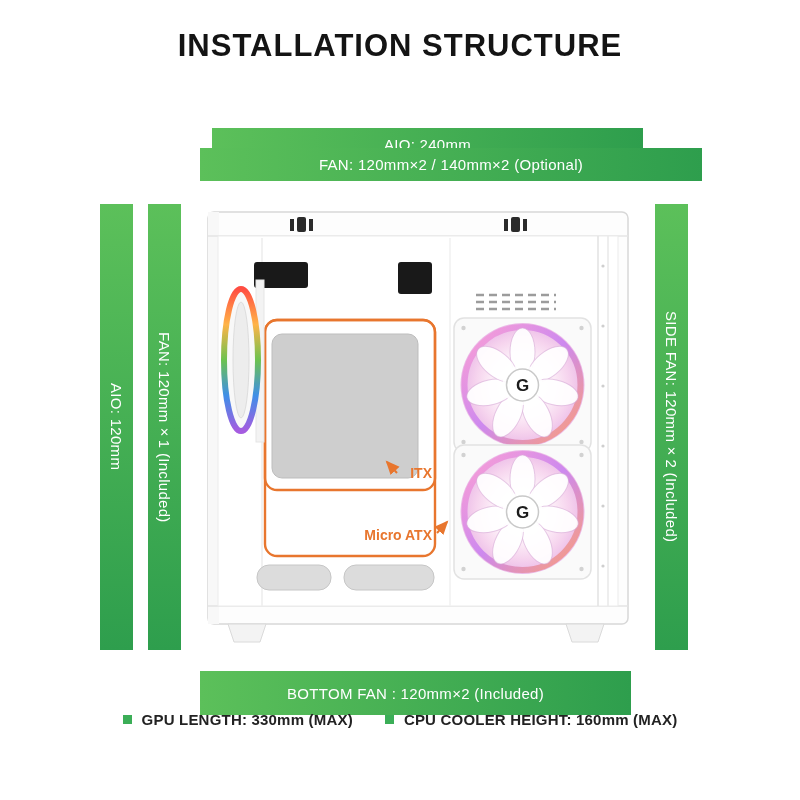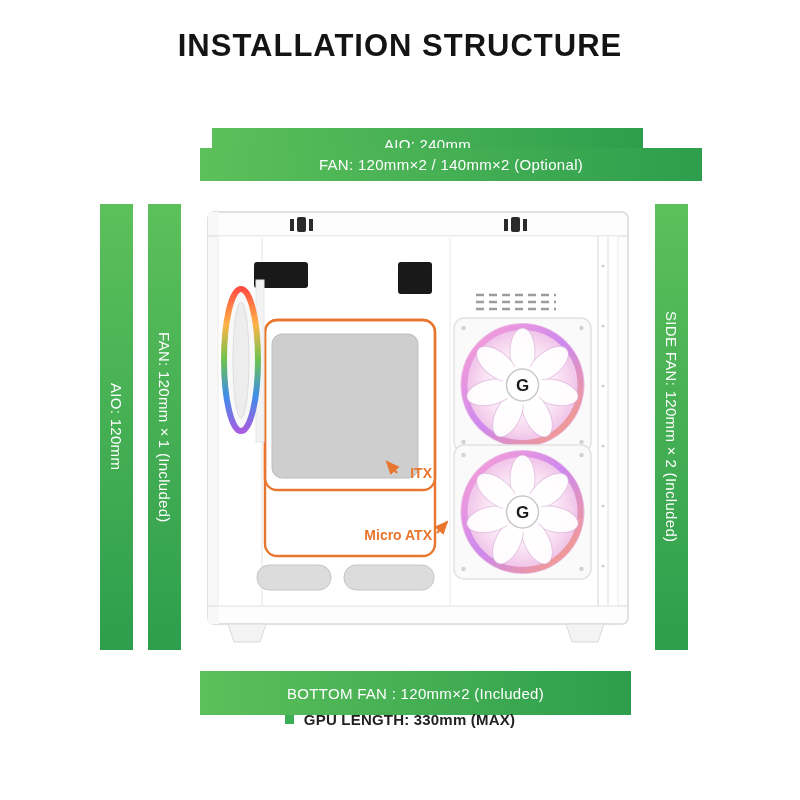--- a/index.html
+++ b/index.html
@@ -174,16 +174,20 @@
       <path d="M362,418 L400,418 L394,436 L368,436 Z" fill="#f3f3f3" stroke="#dadada"></path>
     </svg>
   </div>
 
   <div class="specs">
     <div class="specs-row">
       <div class="spec">
         <span class="bullet"></span>
         <span>GPU LENGTH: 330mm (MAX)</span>
       </div>
+      <div class="spec">
+        <span class="bullet"></span>
+        <span>CPU COOLER HEIGHT: 160mm (MAX)</span>
+      </div>
     </div>
   </div>
 
 </div>
 
 </body></html>

